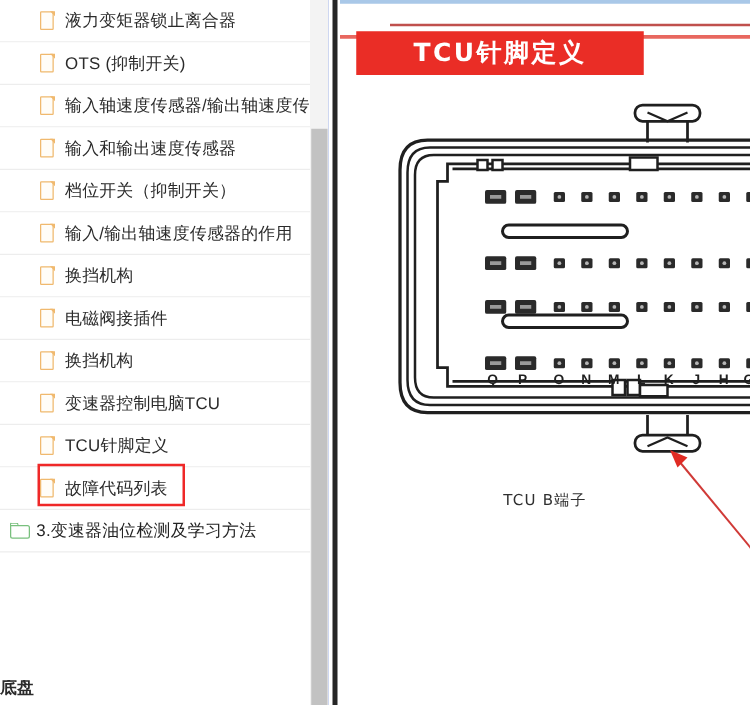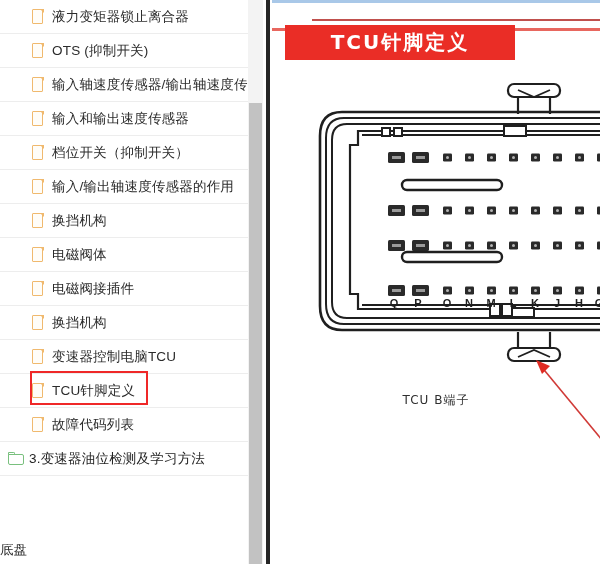--- a/index.html
+++ b/index.html
@@ -66,21 +66,21 @@
   
   #sel-box{
     position:absolute;left:30px;top:371px;width:118px;height:34px;
     border:2.5px solid #ef2828;background:transparent;
     box-sizing:border-box;pointer-events:none;
   }
 
   
   #bottom-partial{
     position:absolute;left:0;top:544px;width:248px;height:20px;
-    font-size:13.5px;color:#2b2b2b;overflow:hidden;background:#fff;
+    font-size:13.5px;color:#2b2b2b;overflow:hidden;background:#fff;font-weight:bold;
   }
   #bottom-partial span{display:block;margin-top:-3px;}
 
   
   #tree-scroll-track{
     position:absolute;left:248px;top:0;width:15px;height:564px;background:#f3f3f3;
   }
   #tree-scroll-thumb{
     position:absolute;left:249px;top:103px;width:13px;height:461px;
     background:#c2c2c2;
@@ -170,27 +170,20 @@
             <span class="fold"></span>
           </span>
           <span class="lbl">输入/输出轴速度传感器的作用</span>
         </div>
         <div class="tree-row lvl2">
           <span class="ico-file">
             <span class="pg"></span>
             <span class="fold"></span>
           </span>
           <span class="lbl">换挡机构</span>
-        </div>
-        <div class="tree-row lvl2">
-          <span class="ico-file">
-            <span class="pg"></span>
-            <span class="fold"></span>
-          </span>
-          <span class="lbl">电磁阀体</span>
         </div>
         <div class="tree-row lvl2">
           <span class="ico-file">
             <span class="pg"></span>
             <span class="fold"></span>
           </span>
           <span class="lbl">电磁阀接插件</span>
         </div>
         <div class="tree-row lvl2">
           <span class="ico-file">

